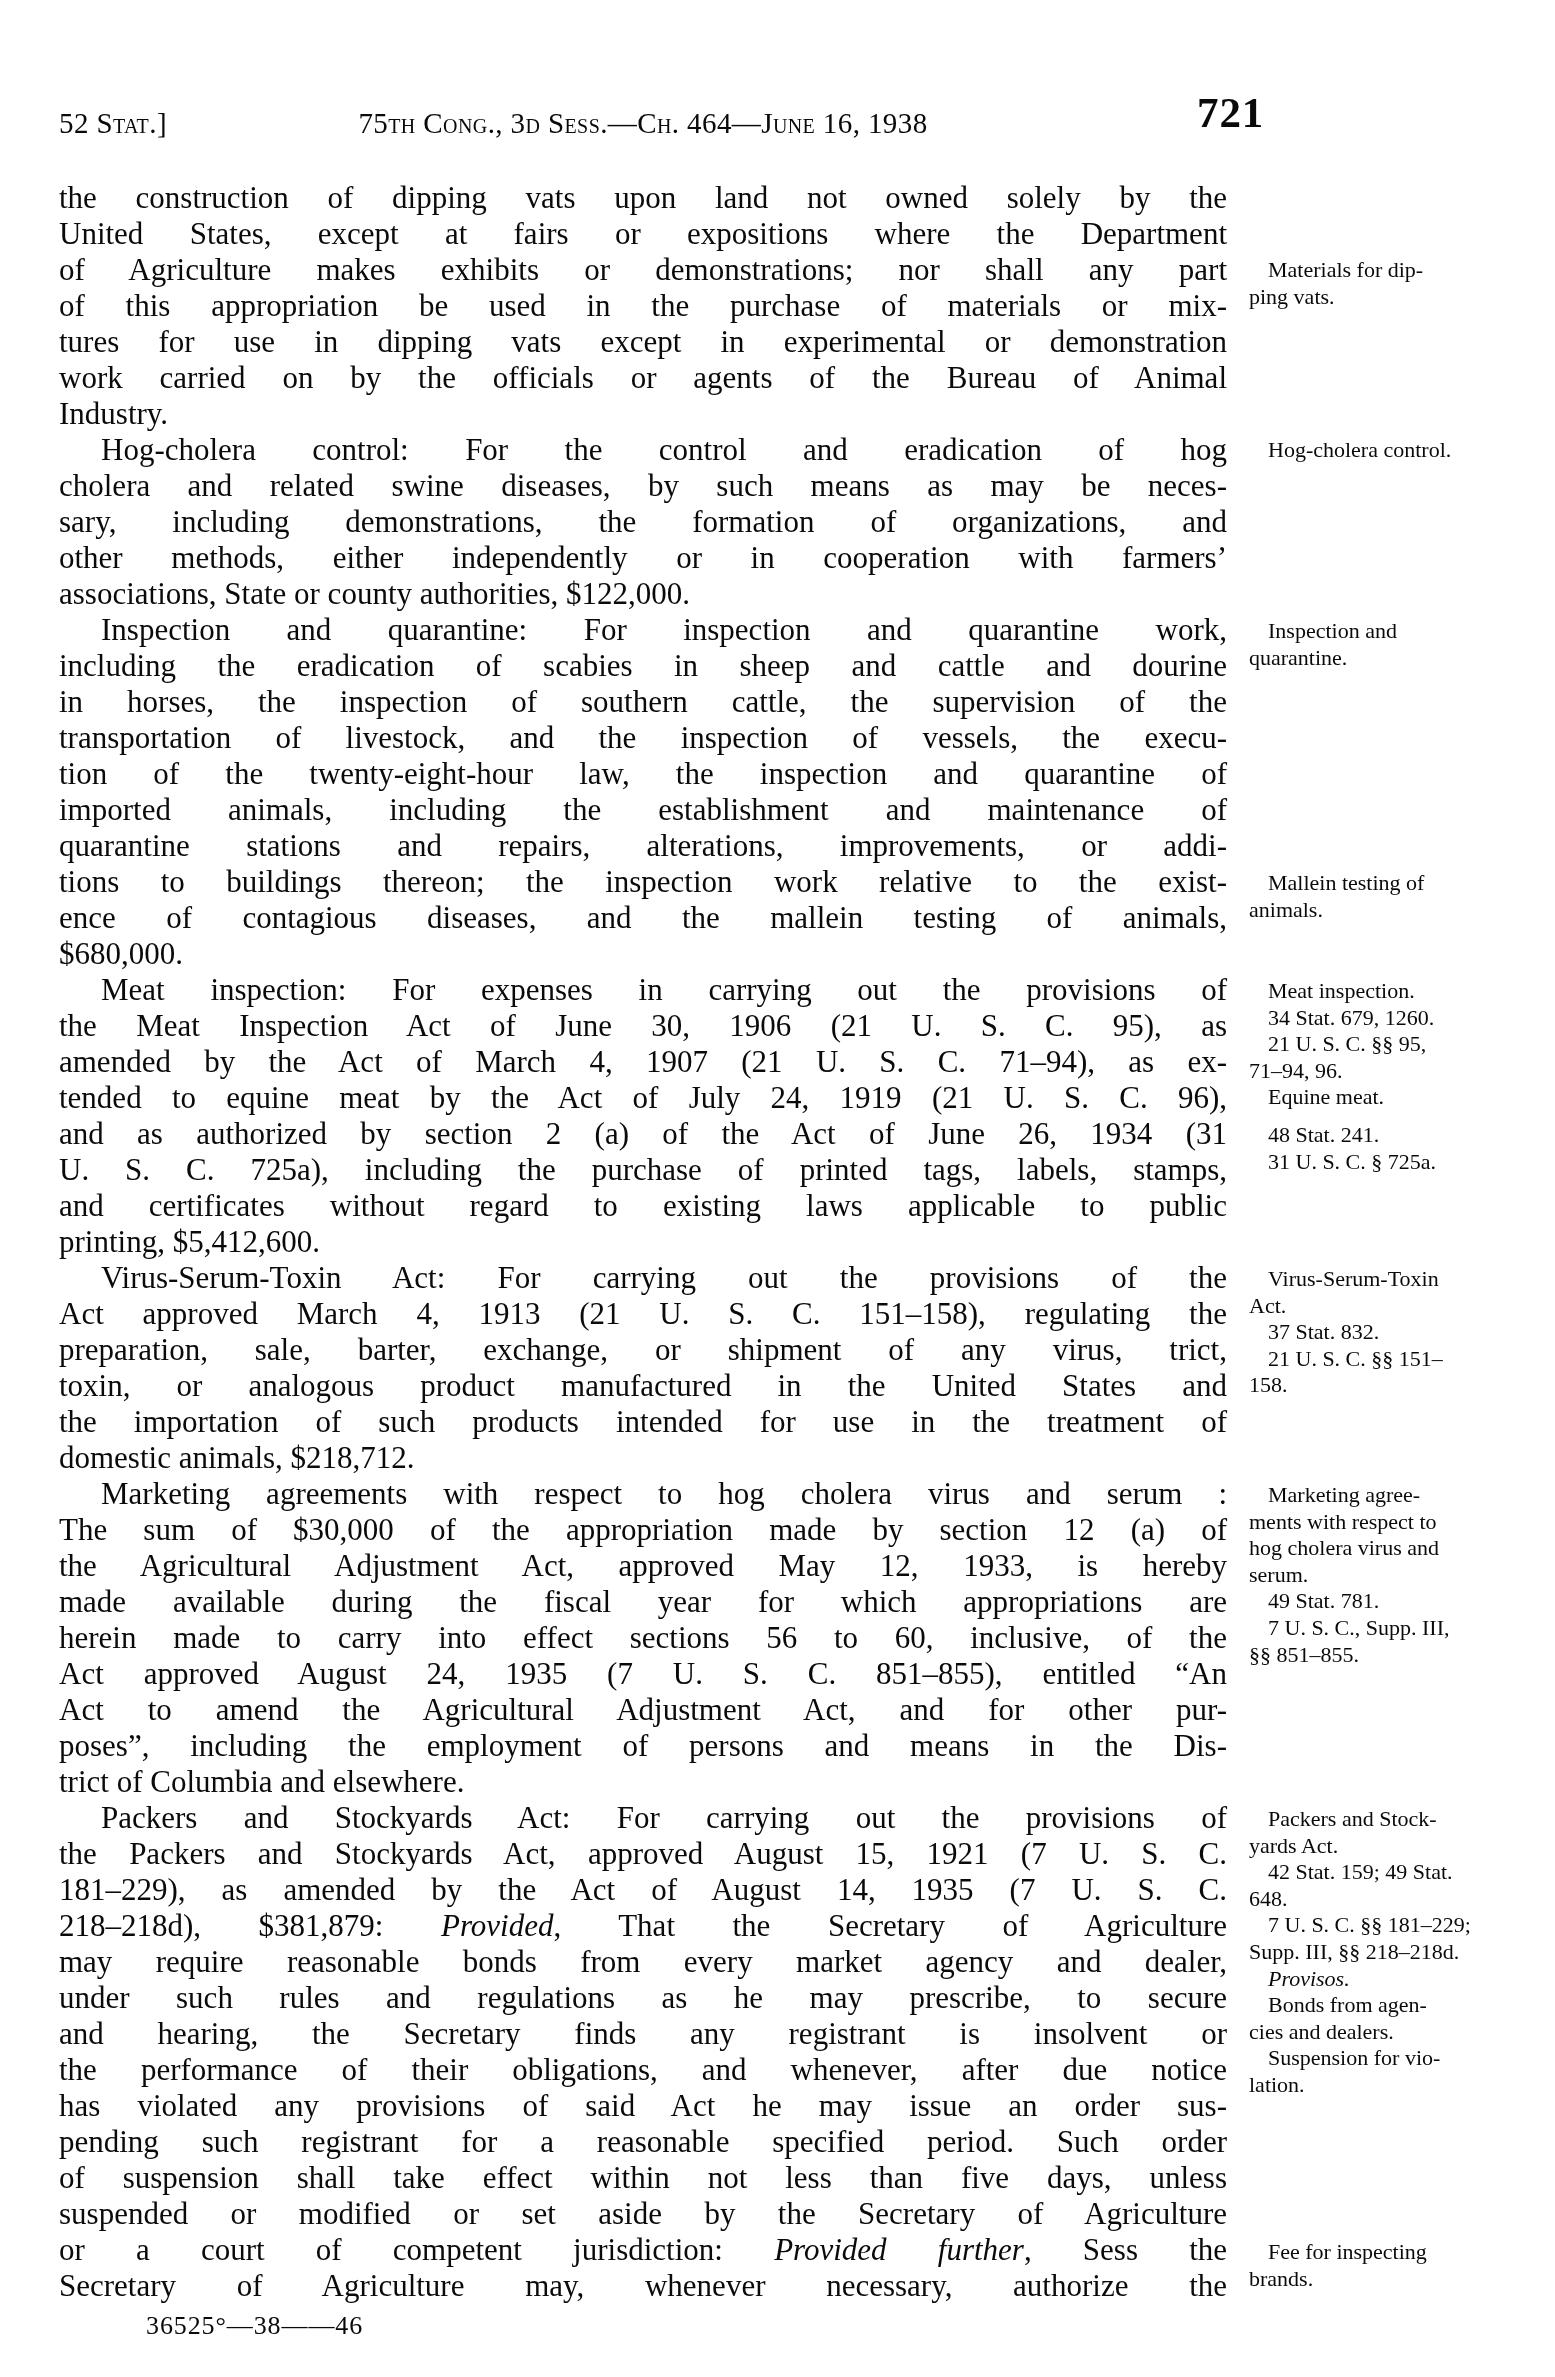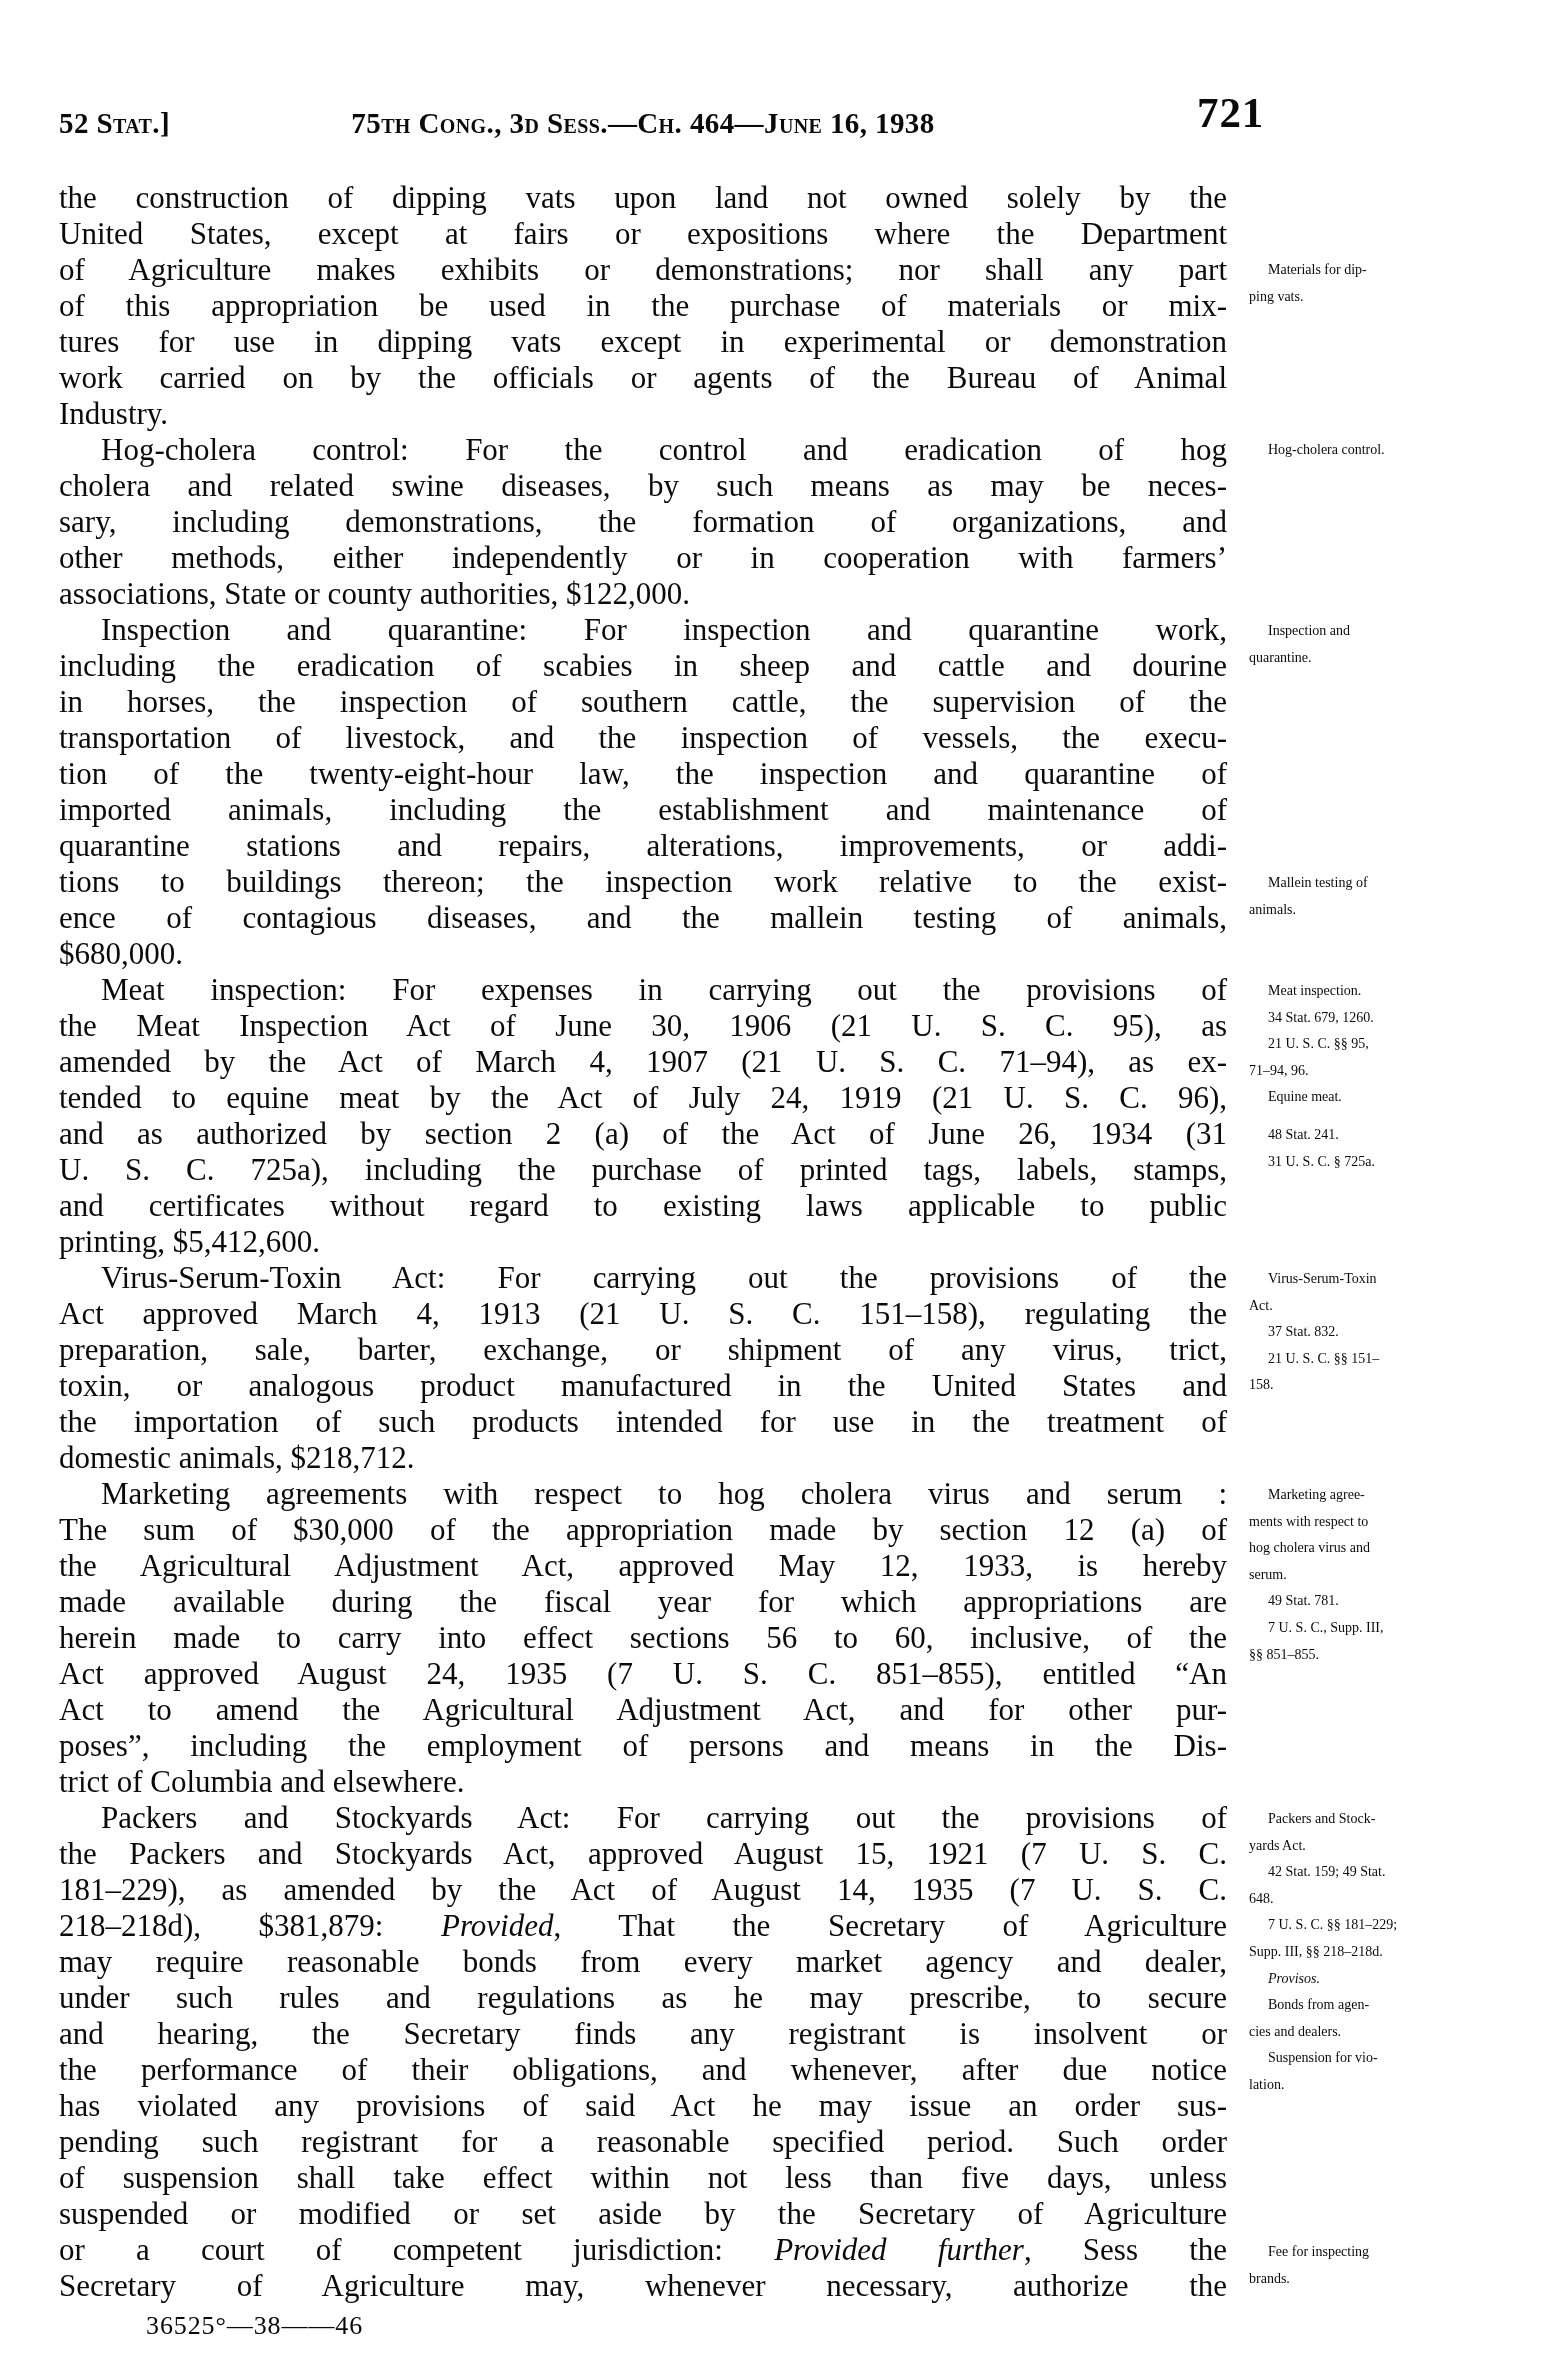--- a/index.html
+++ b/index.html
@@ -12,21 +12,20 @@
     font-family: "Liberation Serif", "DejaVu Serif", serif;
     overflow: hidden;
   }
   
   .header {
     position: absolute;
     top: 104px;
     left: 59px;
     width: 1168px;
     height: 39px;
-    font-weight: bold;
   }
   .h-left {
     position: absolute;
     left: 0; top: 0;
     font-size: 29px;
     line-height: 39px;
     font-variant: small-caps;
     letter-spacing: 0.4px;
     white-space: nowrap;
   }
@@ -67,21 +66,21 @@
     overflow: visible;
   }
   .line.end { text-align-last: left; }
   .line.ind { text-indent: 42px; }
   .line i { font-style: italic; margin-top: 8px; }
   
   .note {
     position: absolute;
     left: 1249px;
     width: 266px;
-    font-size: 14px;
+    font-size: 22px;
     line-height: 26.6px;
   }
   .nl { white-space: nowrap; }
   .nl.ind { text-indent: 19px; }
   .nl.it { font-style: italic; }
   
   .footer {
     position: absolute;
     top: 2311px;
     left: 146px;

